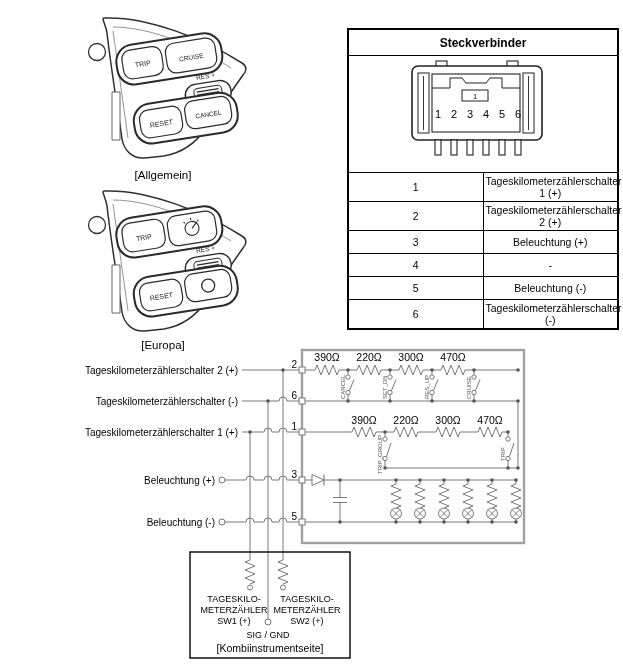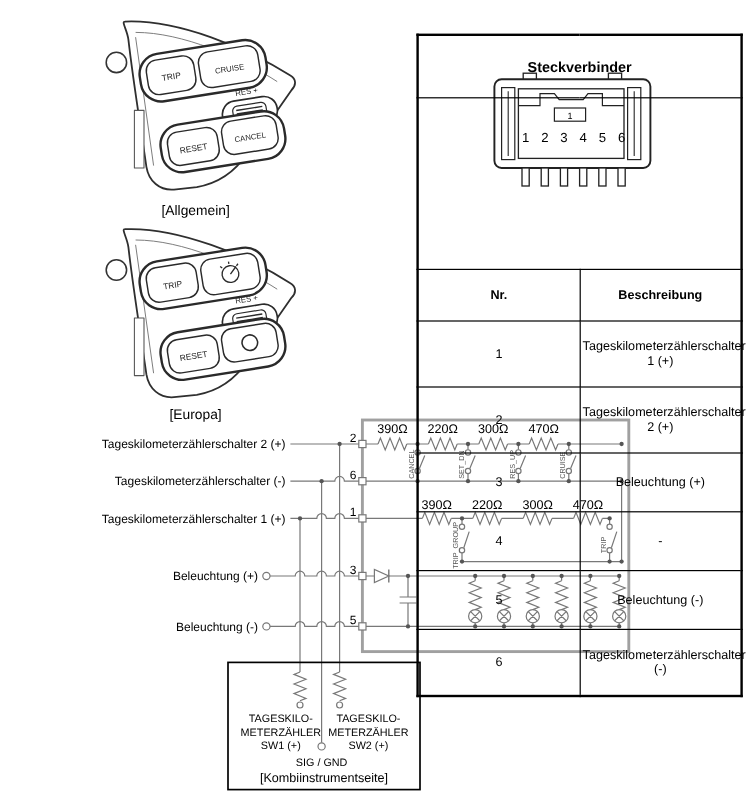--- a/index.html
+++ b/index.html
@@ -3,21 +3,21 @@
 <meta charset="utf-8">
 <style>
   html,body{margin:0;padding:0;background:#fff;}
   #page{position:relative;width:623px;height:670px;background:#fff;overflow:hidden;
         font-family:"Liberation Sans",sans-serif;}
   svg text{font-family:"Liberation Sans",sans-serif;}
   
   .spec-table{position:absolute;left:347px;top:28px;width:272px;border-collapse:collapse;
               table-layout:fixed;background:transparent;}
   .spec-table td,.spec-table th{border:1px solid #000;font-size:10.5px;text-align:center;
-              padding:15px 2px;color:#000;background:transparent;}
+              padding:2px 2px;color:#000;background:transparent;}
   .spec-table .tbl-title{font-size:12px;font-weight:bold;height:21px;border-bottom:1.5px solid #000;}
   .spec-table .img-cell{height:112px;border-bottom:1.5px solid #000;}
   .spec-table .hdr{font-weight:bold;height:19px;}
   .spec-table .nr-col{width:44px;}
   .spec-table .data-row td{height:18px;}
   .spec-table{border:2px solid #000;}
 </style>
 </head>
 <body>
 
@@ -293,24 +293,20 @@
 </svg>
 
 <table class="spec-table">
   <tbody>
         <tr>
           <td colspan="2" class="tbl-title">Steckverbinder</td>
         </tr>
   <tr>
           <td colspan="2" class="img-cell"></td>
         </tr>
-  <tr class="hdr">
-    <td class="nr-col">Nr.</td>
-    <td>Beschreibung</td>
-  </tr>
   <tr class="data-row">
     <td>1</td>
     <td>Tageskilometerzählerschalter 1 (+)</td>
         </tr>
   <tr class="data-row">
     <td>2</td>
     <td>Tageskilometerzählerschalter 2 (+)</td>
         </tr>
   <tr class="data-row">
     <td>3</td>

